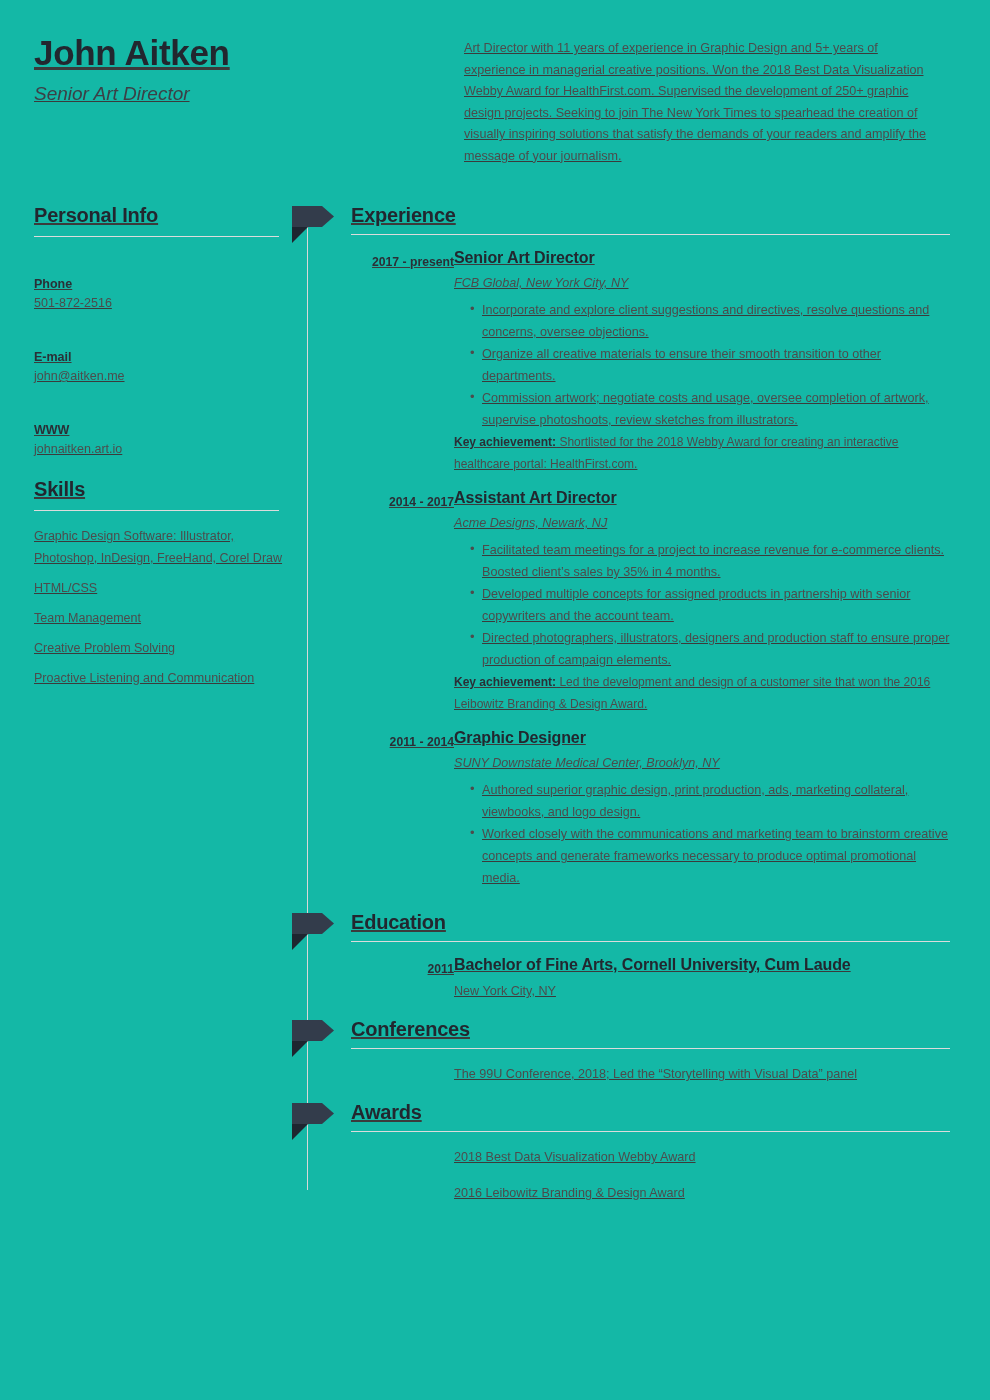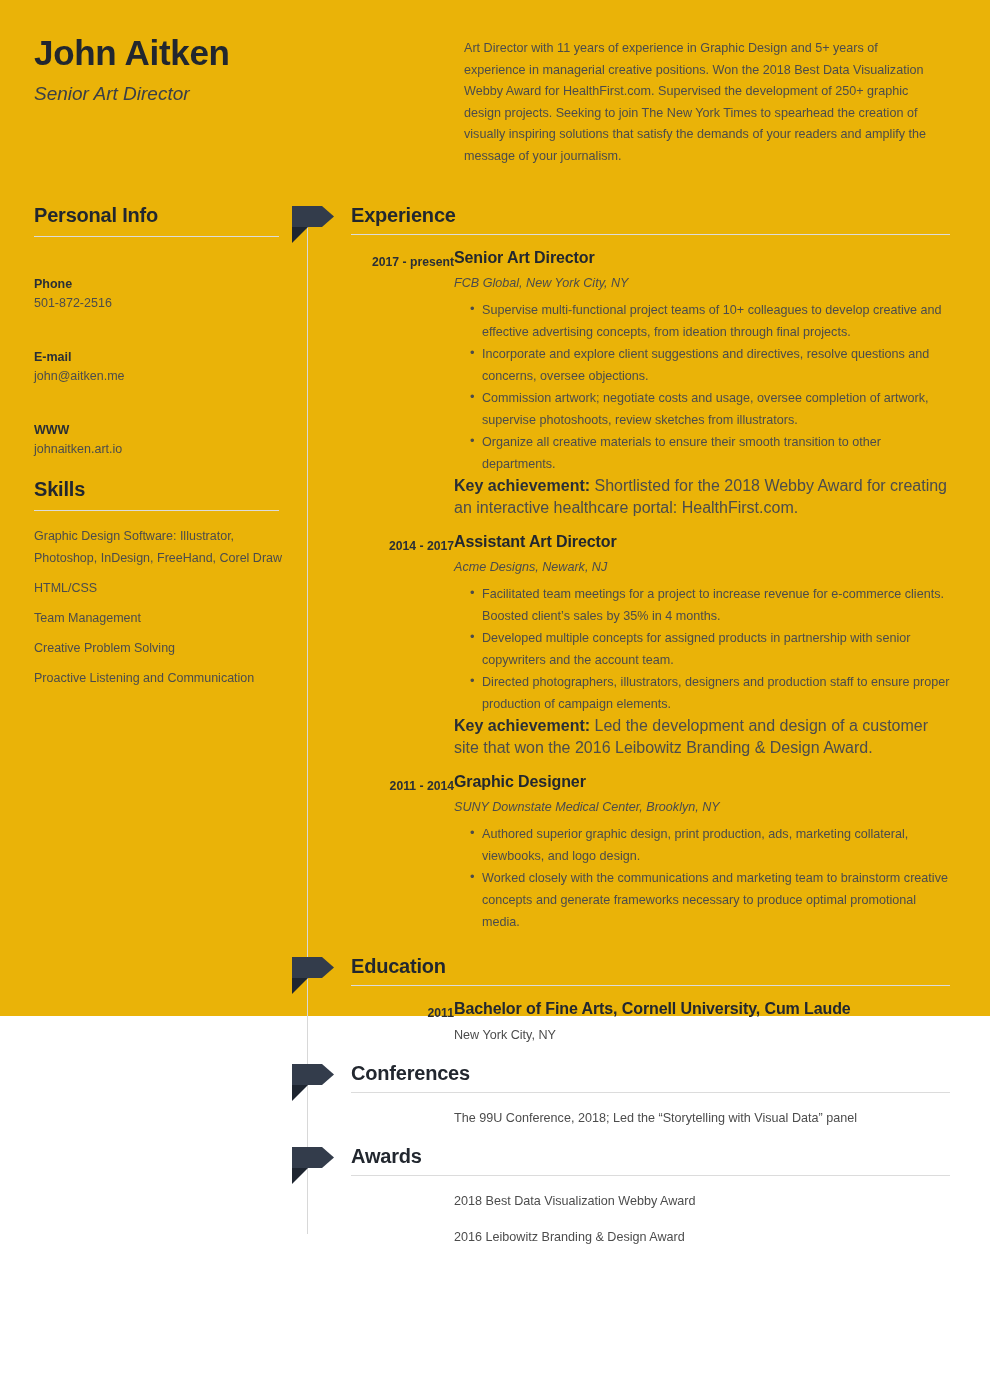--- a/index.html
+++ b/index.html
@@ -10,24 +10,25 @@
   body {
     width: 990px;
     height: 1400px;
     font-family: "Liberation Sans", sans-serif;
     color: #3b3b3b;
     position: relative;
     overflow: hidden;
   }
   .page {
     width: 990px;
-    height: 1016px;
+    height: 1400px;
     position: relative;
-    background: #eab308;
+    background: #14b8a6;
     box-sizing: border-box;
+    text-decoration: underline;
   }
 
   
   .header {
     display: flex;
     padding: 28px 40px 0 34px;
     box-sizing: border-box;
   }
   .header-left {
     width: 430px;
@@ -204,21 +205,21 @@
   }
   ul.bullets li::before {
     content: "\2022";
     position: absolute;
     left: 0;
     top: -1px;
     color: #4c4c4c;
     font-size: 13px;
   }
   .achievement {
-    font-size: 16px;
+    font-size: 12px;
     color: #4c4c4c;
     line-height: 22px;
     margin: 0;
   }
   .achievement b {
     color: #2a2f36;
     font-weight: bold;
   }
   .simple-line {
     font-size: 12.6px;
@@ -299,24 +300,23 @@
         </div>
 
         <div class="entries">
 
           <div class="entry">
             <div class="entry-date">2017 - present</div>
             <div class="entry-main">
               <div class="entry-title">Senior Art Director</div>
               <div class="entry-sub">FCB Global, New York City, NY</div>
               <ul class="bullets">
-                <li>Supervise multi-functional project teams of 10+ colleagues to develop creative and effective advertising concepts, from ideation through final projects.</li>
                 <li>Incorporate and explore client suggestions and directives, resolve questions and concerns, oversee objections.</li>
+                <li>Organize all creative materials to ensure their smooth transition to other departments.</li>
                 <li>Commission artwork; negotiate costs and usage, oversee completion of artwork, supervise photoshoots, review sketches from illustrators.</li>
-                <li>Organize all creative materials to ensure their smooth transition to other departments.</li>
               </ul>
               <p class="achievement"><b>Key achievement:</b><span> Shortlisted for the 2018 Webby Award for creating an interactive healthcare portal: HealthFirst.com.</span></p>
             </div>
           </div>
 
           <div class="entry">
             <div class="entry-date">2014 - 2017</div>
             <div class="entry-main">
               <div class="entry-title">Assistant Art Director</div>
               <div class="entry-sub">Acme Designs, Newark, NJ</div>

